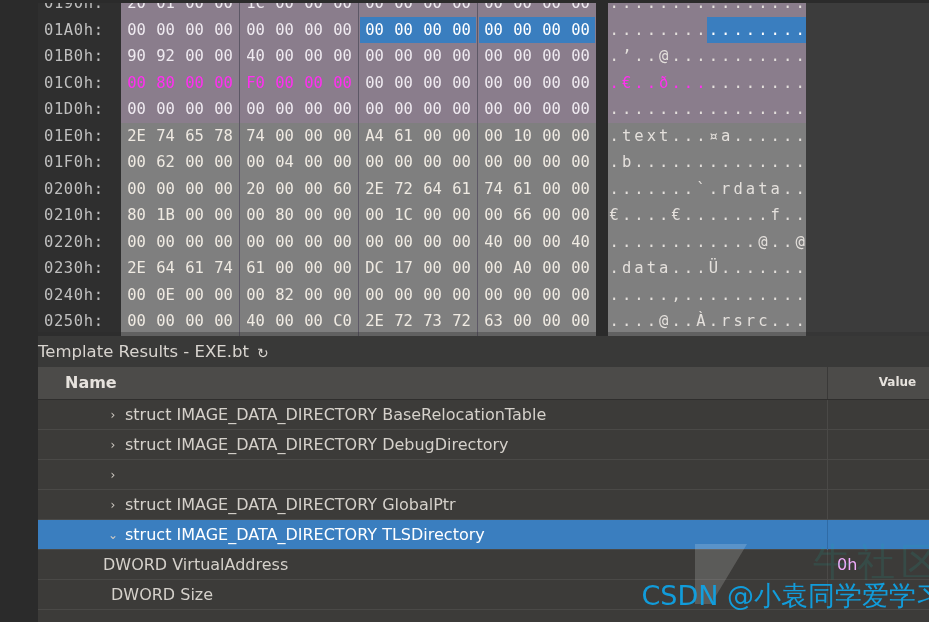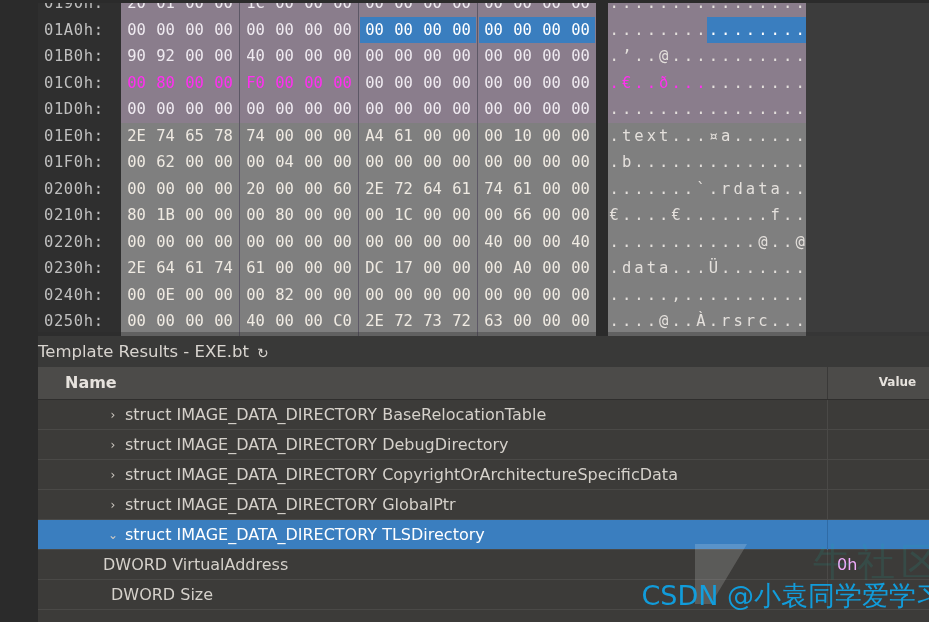--- a/index.html
+++ b/index.html
@@ -241,21 +241,20 @@
         <div class="tr-row">
           <div class="cell-name" style="padding-left: 68px;">
             <span class="twisty">›</span>
             <span class="nm">struct IMAGE_DATA_DIRECTORY DebugDirectory</span>
           </div>
           <div class="cell-value"></div>
         </div>
         <div class="tr-row">
           <div class="cell-name" style="padding-left: 68px;">
             <span class="twisty">›</span>
-            <span class="nm">struct IMAGE_DATA_DIRECTORY CopyrightOrArchitectureSpecificData</span>
           </div>
           <div class="cell-value"></div>
         </div>
         <div class="tr-row">
           <div class="cell-name" style="padding-left: 68px;">
             <span class="twisty">›</span>
             <span class="nm">struct IMAGE_DATA_DIRECTORY GlobalPtr</span>
           </div>
           <div class="cell-value"></div>
         </div>

